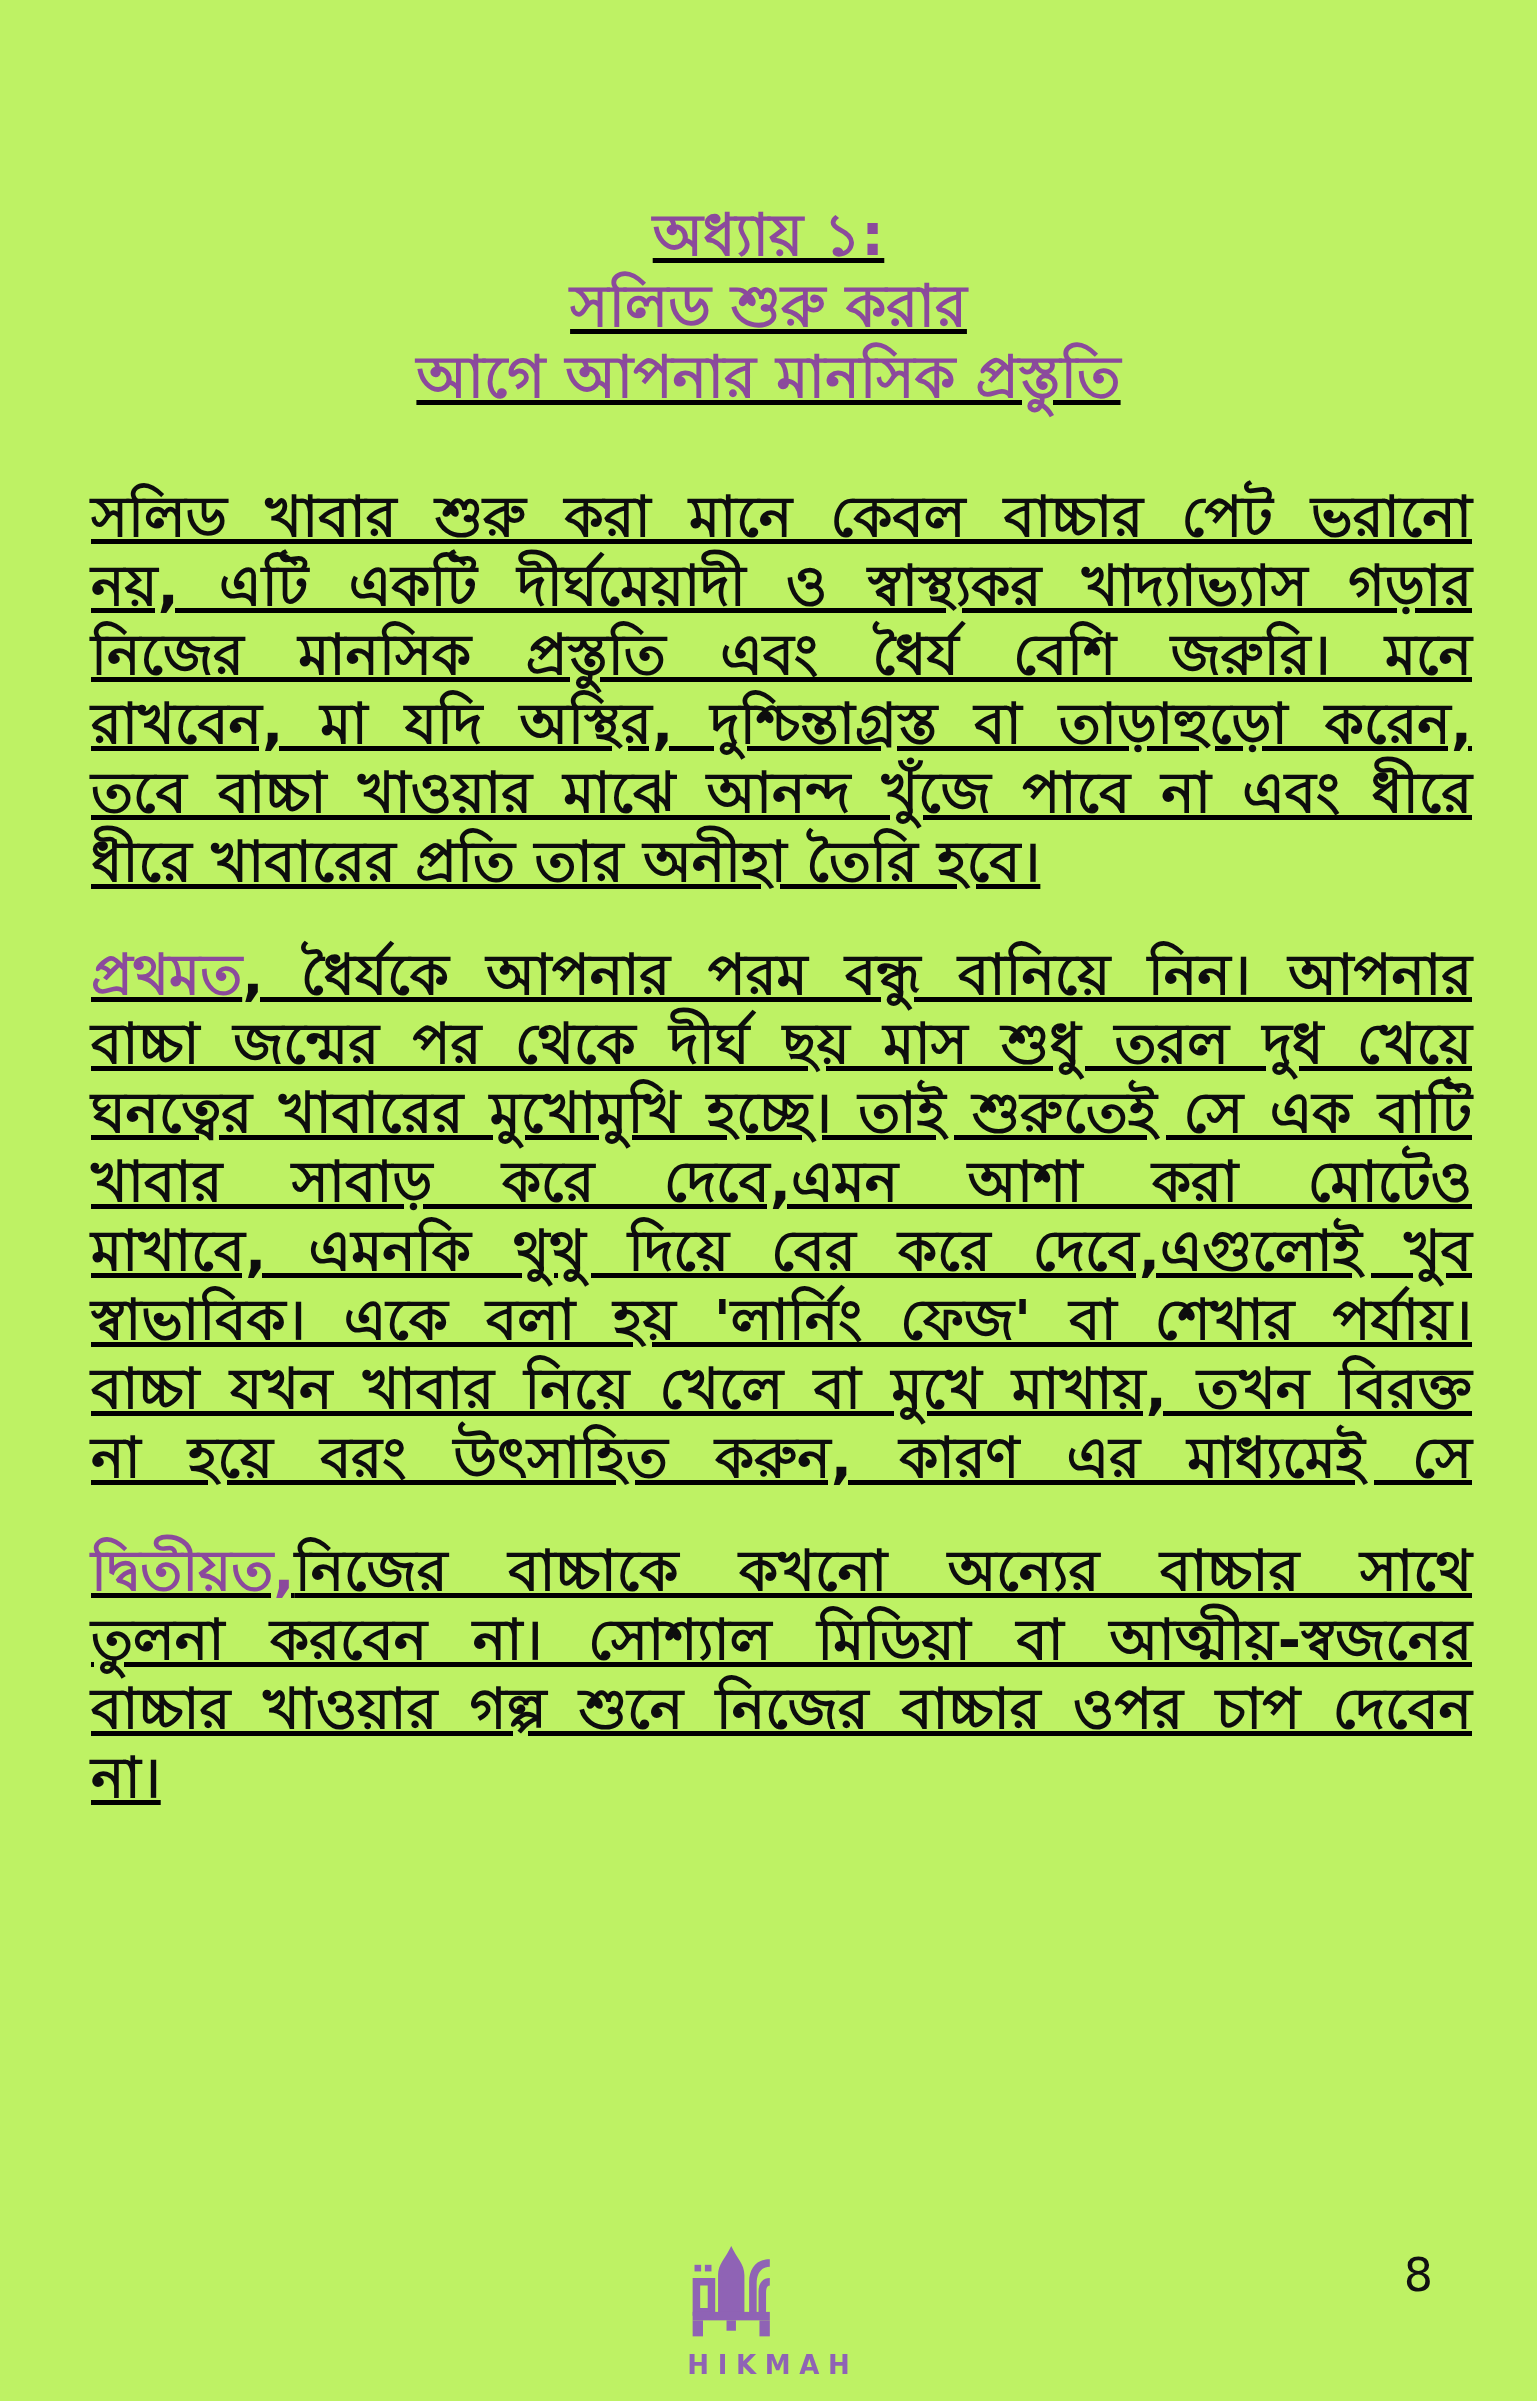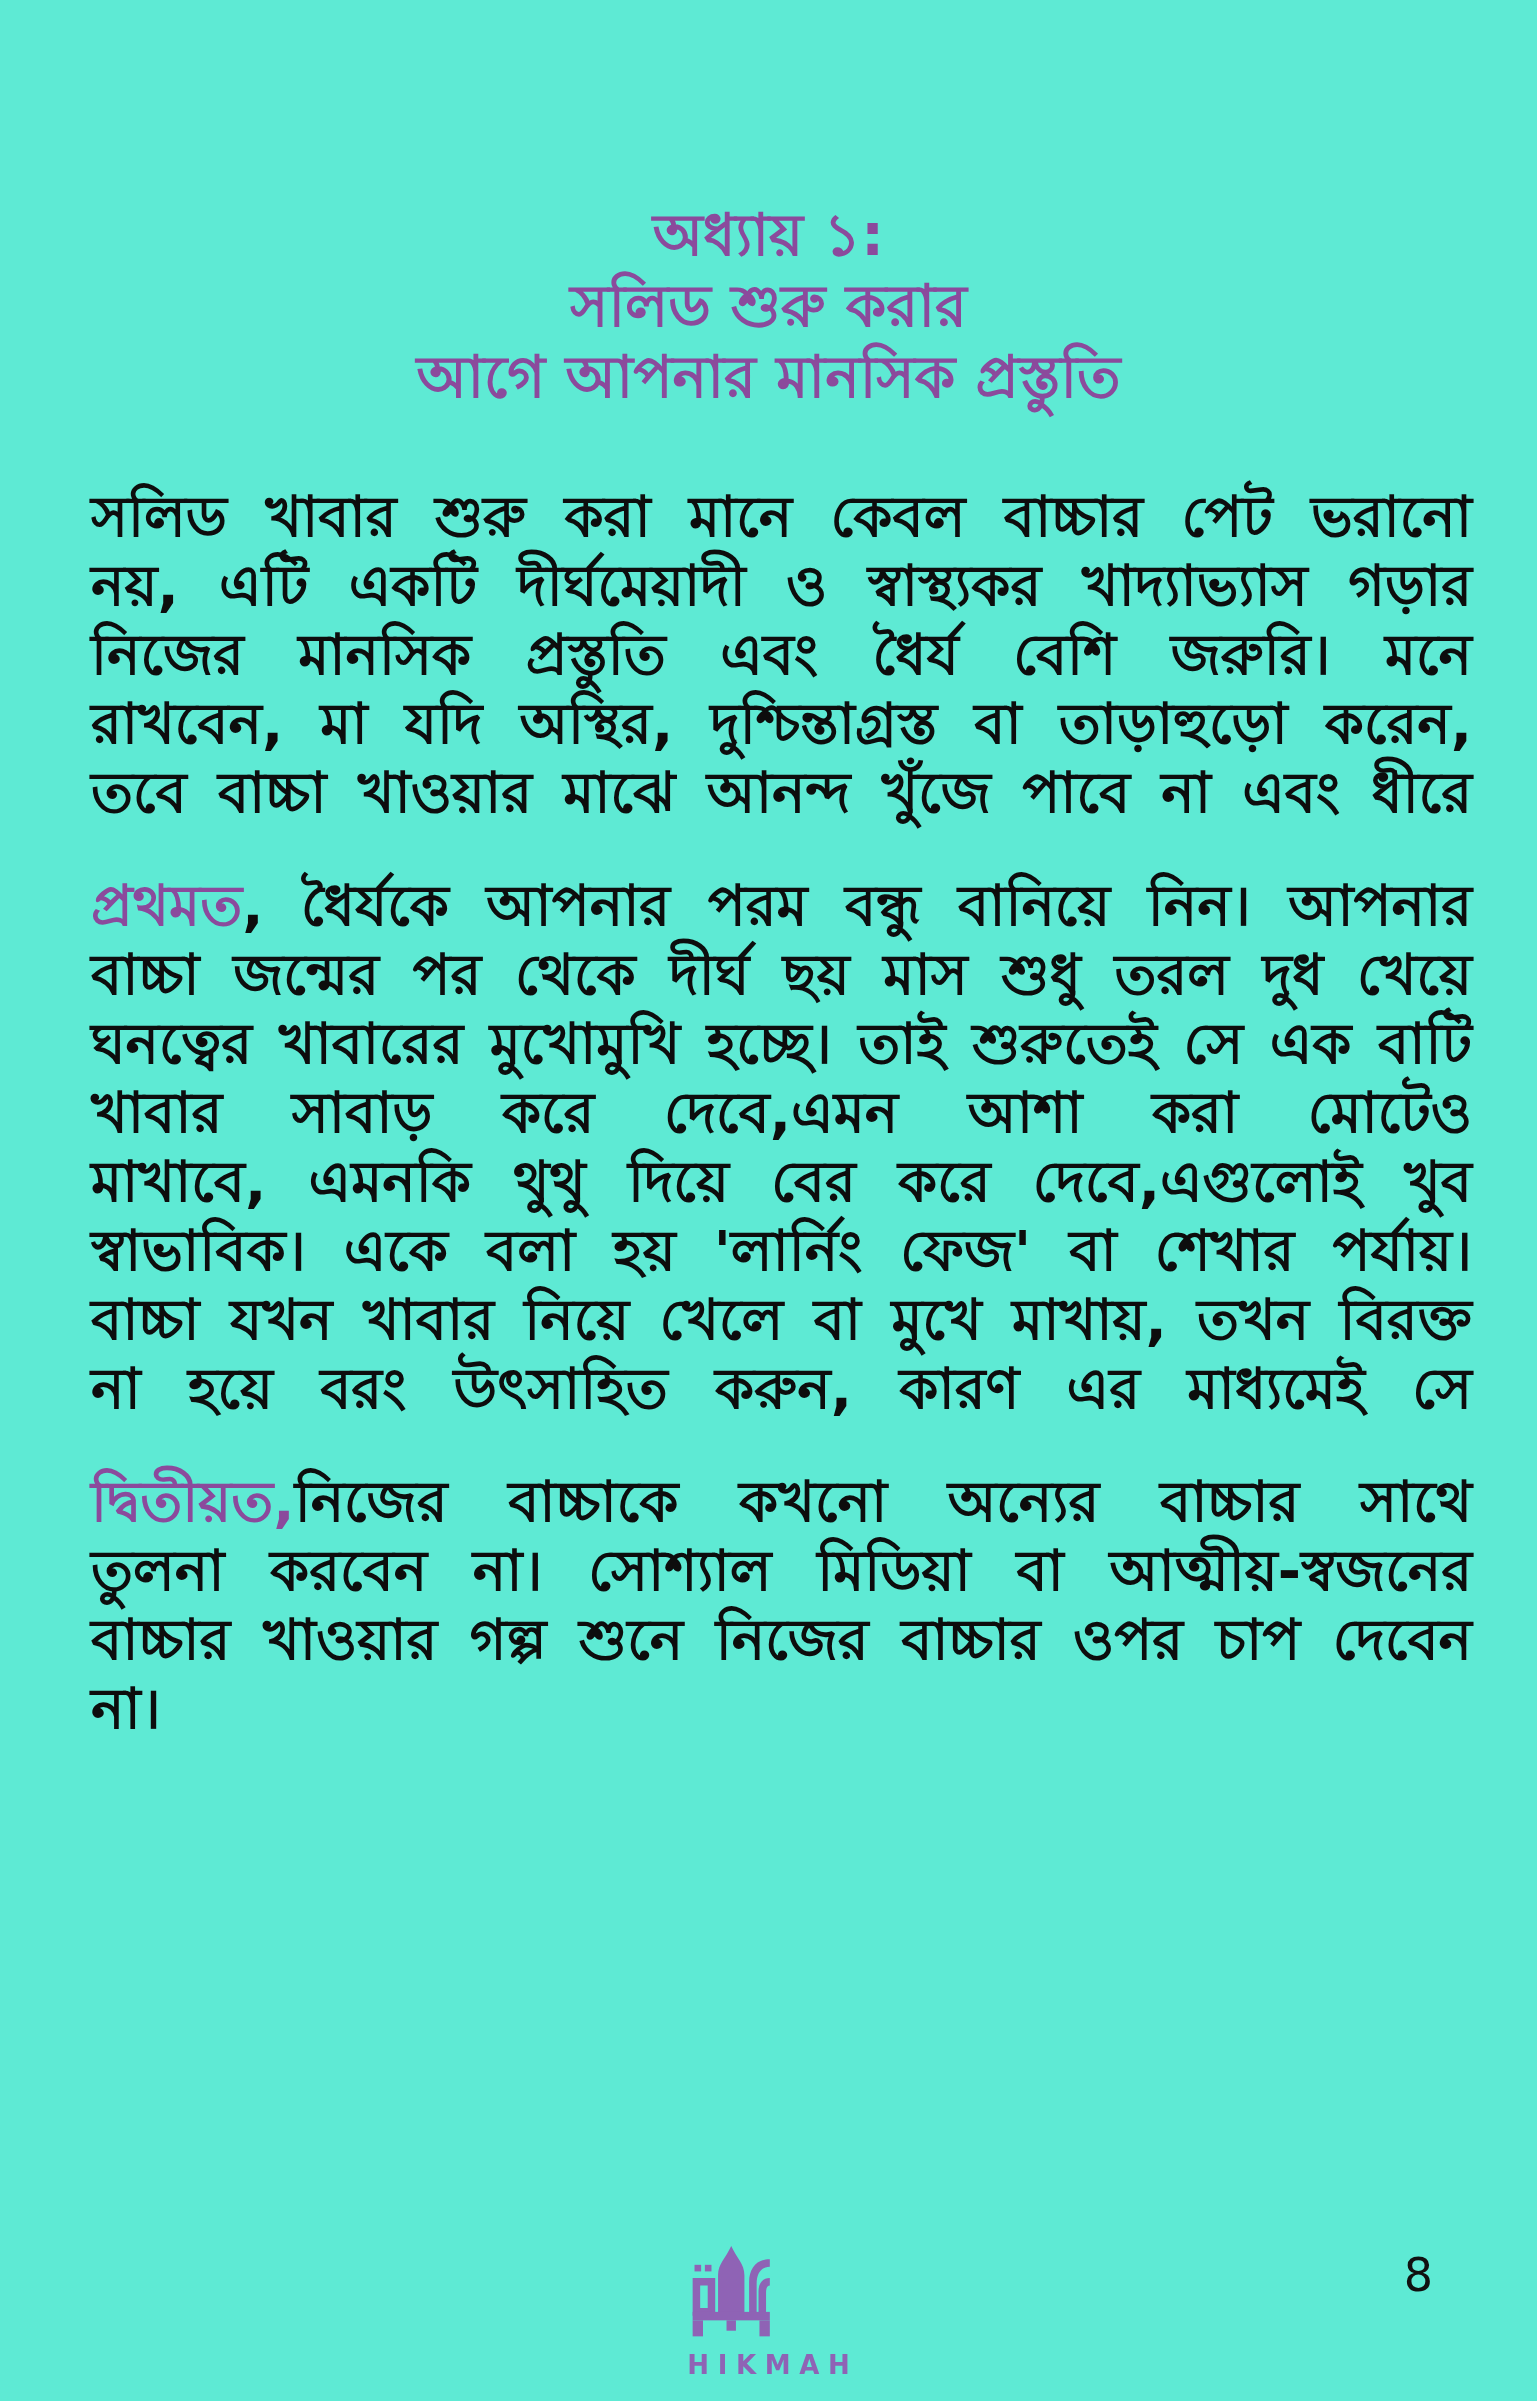--- a/index.html
+++ b/index.html
@@ -5,21 +5,22 @@
   html, body { margin: 0; padding: 0; }
   body {
     width: 1537px; height: 2402px;
     background: #ffffff;
     font-family: "DejaVu Sans", "Liberation Sans", sans-serif;
   }
   .page {
     position: relative;
     width: 1537px; height: 2402px;
     overflow: hidden;
-    background: #5eead4;
+    background: #bef264;
+    text-decoration: underline;
   }
   .title {
     padding-top: 200px;
     text-align: center;
     font-size: 58px;
     line-height: 71px;
     font-weight: 700;
     color: #8b4a9c;
   }
   .body-text {
@@ -69,20 +70,21 @@
     <div>আগে আপনার মানসিক প্রস্তুতি</div>
   </div>
 
   <div class="body-text">
       <div class="para">
         <div class="line">সলিড খাবার শুরু করা মানে কেবল বাচ্চার পেট ভরানো</div>
         <div class="line">নয়, এটি একটি দীর্ঘমেয়াদী ও স্বাস্থ্যকর খাদ্যাভ্যাস গড়ার</div>
         <div class="line">নিজের মানসিক প্রস্তুতি এবং ধৈর্য বেশি জরুরি। মনে</div>
         <div class="line">রাখবেন, মা যদি অস্থির, দুশ্চিন্তাগ্রস্ত বা তাড়াহুড়ো করেন,</div>
         <div class="line">তবে বাচ্চা খাওয়ার মাঝে আনন্দ খুঁজে পাবে না এবং ধীরে</div>
+        <div class="line last">ধীরে খাবারের প্রতি তার অনীহা তৈরি হবে।</div>
       </div>
       <div class="para">
         <div class="line"><span class="lead">প্রথমত</span>, ধৈর্যকে আপনার পরম বন্ধু বানিয়ে নিন। আপনার</div>
         <div class="line">বাচ্চা জন্মের পর থেকে দীর্ঘ ছয় মাস শুধু তরল দুধ খেয়ে</div>
         <div class="line">ঘনত্বের খাবারের মুখোমুখি হচ্ছে। তাই শুরুতেই সে এক বাটি</div>
         <div class="line">খাবার সাবাড় করে দেবে,এমন আশা করা মোটেও</div>
         <div class="line">মাখাবে, এমনকি থুথু দিয়ে বের করে দেবে,এগুলোই খুব</div>
         <div class="line">স্বাভাবিক। একে বলা হয় 'লার্নিং ফেজ' বা শেখার পর্যায়।</div>
         <div class="line">বাচ্চা যখন খাবার নিয়ে খেলে বা মুখে মাখায়, তখন বিরক্ত</div>
         <div class="line">না হয়ে বরং উৎসাহিত করুন, কারণ এর মাধ্যমেই সে</div>

